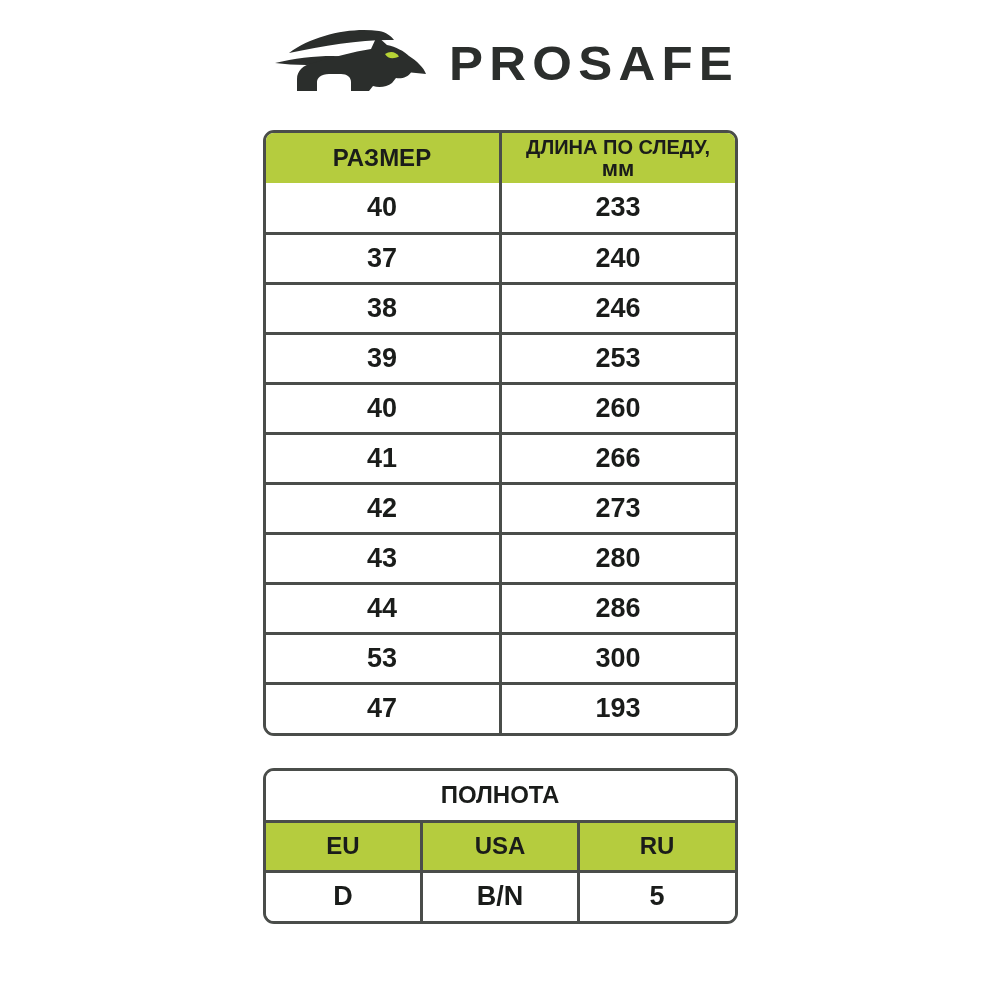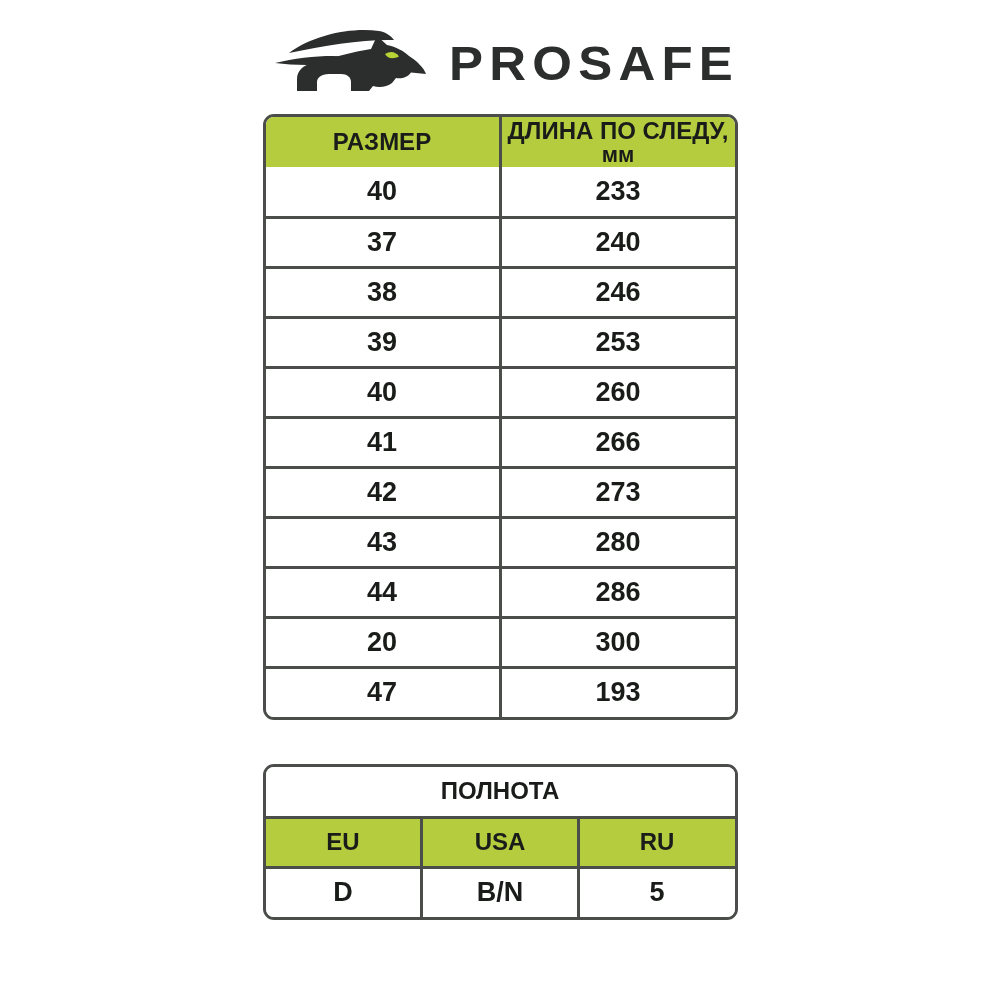--- a/index.html
+++ b/index.html
@@ -31,39 +31,39 @@
     padding-bottom:6px;
   }
 
   
   .tbl-wrap{
     width:475px;margin:0 auto;
     border:3px solid var(--border-gray);
     border-radius:11px;overflow:hidden;
     background:#fff;
   }
-  .tbl-wrap.size-tbl{}
-  .tbl-wrap.width-tbl{margin-top:44px;}
+  .tbl-wrap.size-tbl{margin-top:16px;}
+  .tbl-wrap.width-tbl{margin-top:32px;}
   table{width:100%;border-collapse:collapse;text-align:center;table-layout:fixed;}
   th,td{
     border:3px solid var(--border-gray);
     height:50px;vertical-align:middle;
     color:var(--ink);
   }
   
   tr > :first-child{border-left:0;}
   tr > :last-child{border-right:0;}
   tr:first-child > *{border-top:0;}
   tr:last-child > *{border-bottom:0;}
 
   thead th, .green-row td{
     background:var(--accent-green);
     font-weight:bold;font-size:24px;
   }
-  th .hdr-line1{font-size:24px;line-height:1.05;font-weight:bold;}
+  th .hdr-line1{font-size:20px;line-height:1.05;font-weight:bold;}
   th .hdr-line2{font-size:22px;line-height:1.0;font-weight:bold;}
   tbody td.num, .vals-row td{
     font-size:27px;font-weight:bold;background:#fff;
   }
   .title-row td{
     background:#fff;font-size:24px;font-weight:bold;
   }
 </style>
 </head>
 <body>
@@ -142,21 +142,21 @@
         </tr>
         <tr>
           <td class="num">43</td>
           <td class="num">280</td>
         </tr>
         <tr>
           <td class="num">44</td>
           <td class="num">286</td>
         </tr>
         <tr>
-          <td class="num">20</td>
+          <td class="num">53</td>
           <td class="num">300</td>
         </tr>
         <tr>
           <td class="num">47</td>
           <td class="num">193</td>
         </tr>
       </tbody>
     </table>
   </div>
 

